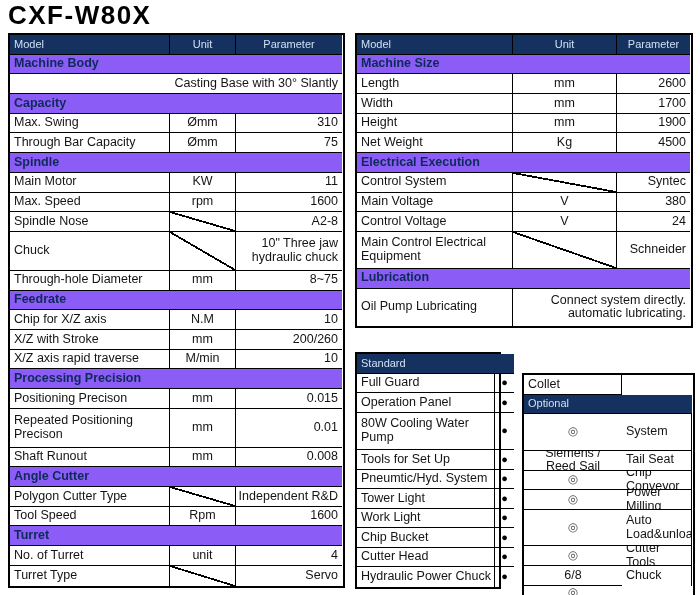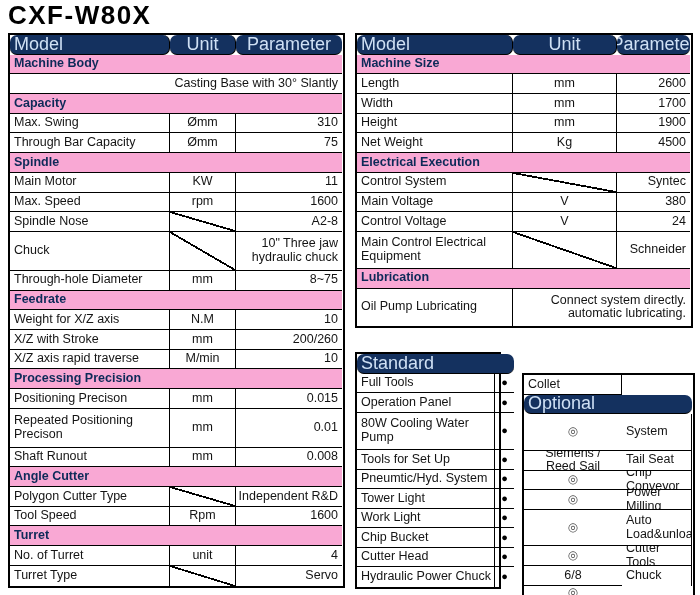--- a/index.html
+++ b/index.html
@@ -20,22 +20,22 @@
     display:flex; align-items:center;
     font-size:12.5px; line-height:13.5px; color:#141414;
     border-right:1.5px solid #000; border-bottom:1.5px solid #000;
     overflow:hidden; white-space:pre-line;
   }
   .cell.last-col { border-right:none; }
   .cell.nb { border-bottom:none; }
   .cell.lbl { padding-left:4px; padding-right:2px; text-align:left; }
   .cell.unit { justify-content:center; text-align:center; }
   .cell.val { justify-content:flex-end; padding-right:4px; text-align:right; }
-  .cell.head { background:#14315f; color:#cfe0f4; font-size:18px; font-weight:400;border-radius:7px; }
-  .cell.section { background:#f9a8d4; color:#0d2a58; font-weight:700; }
+  .cell.head { background:#14315f; color:#cfe0f4; font-size:11px; font-weight:400; }
+  .cell.section { background:#8b5cf6; color:#0d2a58; font-weight:700; }
   .cell.slash-cell {
     background-image:linear-gradient(to top right,
       transparent calc(50% - 0.9px), #000 calc(50% - 0.9px),
       #000 calc(50% + 0.9px), transparent calc(50% + 0.9px));
   }
   .cell.dot { justify-content:center; font-size:11px; color:#000; padding:0; }
   .cell.ring { justify-content:center; font-size:12px; color:#4a4a4a; padding:0; }
 </style>
 </head>
 <body>
@@ -66,21 +66,21 @@
     <div class="cell unit slash-cell"></div>
     <div class="cell val last-col">A2-8</div>
     <div class="cell lbl">Chuck</div>
     <div class="cell unit slash-cell"></div>
     <div class="cell val last-col">10" Three jaw
 hydraulic chuck</div>
     <div class="cell lbl">Through-hole Diameter</div>
     <div class="cell unit">mm</div>
     <div class="cell val last-col">8~75</div>
     <div class="cell section lbl last-col" style="grid-column: 1 / -1;">Feedrate</div>
-    <div class="cell lbl">Weight for X/Z axis</div>
+    <div class="cell lbl">Chip for X/Z axis</div>
     <div class="cell unit">N.M</div>
     <div class="cell val last-col">10</div>
     <div class="cell lbl">X/Z with Stroke</div>
     <div class="cell unit">mm</div>
     <div class="cell val last-col">200/260</div>
     <div class="cell lbl">X/Z axis rapid traverse</div>
     <div class="cell unit">M/min</div>
     <div class="cell val last-col">10</div>
     <div class="cell section lbl last-col" style="grid-column: 1 / -1;">Processing Precision</div>
     <div class="cell lbl">Positioning Precison</div>
@@ -139,21 +139,21 @@
 Equipment</div>
     <div class="cell unit slash-cell"></div>
     <div class="cell val last-col">Schneider</div>
     <div class="cell section lbl last-col" style="grid-column: 1 / -1;">Lubrication</div>
     <div class="cell lbl nb">Oil Pump Lubricating</div>
     <div class="cell val last-col nb" style="grid-column: span 2;">Connect system directly.
 automatic lubricating.</div>
   </div>
 <div id="std-table" class="spec" style="left: 355px; top: 352px; width: 146px; grid-template-columns: 138px 19px; grid-template-rows: 19.5px 19.5px 19.5px 37.5px 19.5px 19.5px 19.5px 19.5px 19.5px 19.5px 19.5px;">
     <div class="cell head lbl last-col" style="grid-column: 1 / -1;">Standard</div>
-    <div class="cell lbl">Full Tools</div>
+    <div class="cell lbl">Full Guard</div>
     <div class="cell dot last-col">●</div>
     <div class="cell lbl">Operation Panel</div>
     <div class="cell dot last-col">●</div>
     <div class="cell lbl">80W Cooling Water
 Pump</div>
     <div class="cell dot last-col">●</div>
     <div class="cell lbl">Tools for Set Up</div>
     <div class="cell dot last-col">●</div>
     <div class="cell lbl">Pneumtic/Hyd. System</div>
     <div class="cell dot last-col">●</div>

